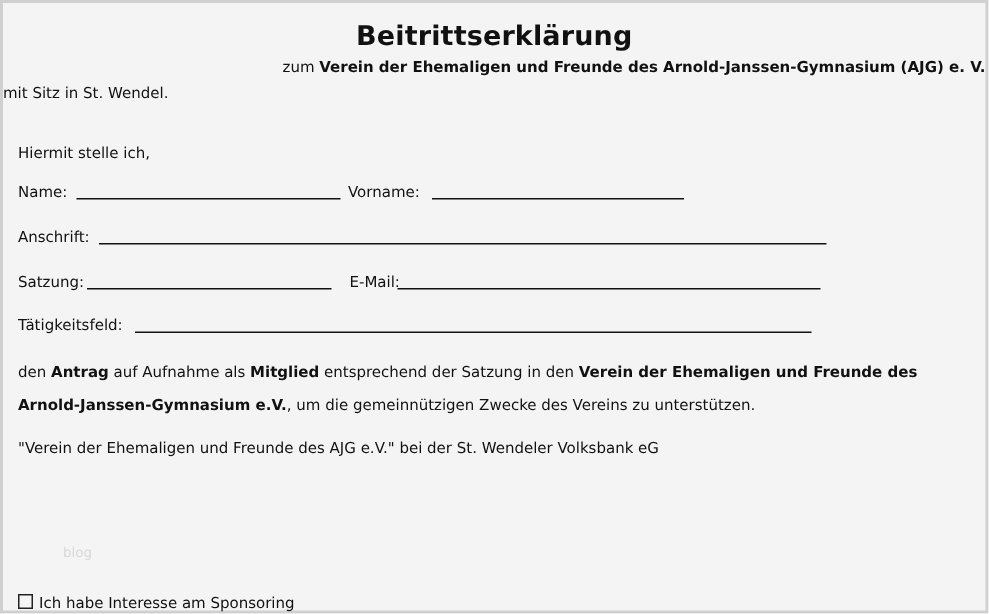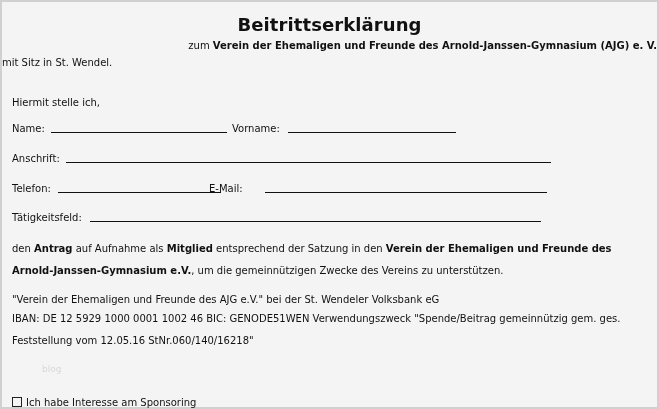--- a/index.html
+++ b/index.html
@@ -47,29 +47,28 @@
   <div class="t" style="left:10px;top:95px;">Hiermit stelle ich,</div>
 
   <div class="t" style="left:10px;top:121px;">Name:</div>
   <div class="line" style="left:49px;width:176px;top:130px;"></div>
   <div class="t" style="left:230px;top:121px;">Vorname:</div>
   <div class="line" style="left:286px;width:168px;top:130px;"></div>
 
   <div class="t" style="left:10px;top:151px;">Anschrift:</div>
   <div class="line" style="left:64px;width:485px;top:160px;"></div>
 
-  <div class="t" style="left:10px;top:181px;">Telefon:</div>
+  <div class="t" style="left:10px;top:181px;">Satzung:</div>
   <div class="line" style="left:56px;width:163px;top:190px;"></div>
-  <div class="t" style="left:207px;top:181px;">E-Mail:</div>
+  <div class="t" style="left:231px;top:181px;">E-Mail:</div>
   <div class="line" style="left:263px;width:282px;top:190px;"></div>
 
   <div class="t" style="left:10px;top:210px;">Tätigkeitsfeld:</div>
   <div class="line" style="left:88px;width:451px;top:219px;"></div>
 
   <div class="para" style="top:236px;"><span>den </span><b>Antrag</b><span> auf Aufnahme als </span><b>Mitglied</b><span> entsprechend der Satzung in den </span><b>Verein der Ehemaligen und Freunde des Arnold-Janssen-Gymnasium e.V.</b><span>, um die gemeinnützigen Zwecke des Vereins zu unterstützen.</span></div>
 
   <div class="para" style="top:287px;">"Verein der Ehemaligen und Freunde des AJG e.V." bei der St. Wendeler Volksbank eG</div>
-  <div class="para" style="top:306px;">IBAN: DE 12 5929 1000 0001 1002 46 BIC: GENODE51WEN Verwendungszweck "Spende/Beitrag gemeinnützig gem. ges. Feststellung vom 12.05.16 StNr.060/140/16218"</div>
 
   <div class="watermark">blog</div>
 
   <div class="para" style="top:390px;"><span class="cb"></span><span>Ich habe Interesse am Sponsoring</span></div>
 </div>
 
 </body></html>

